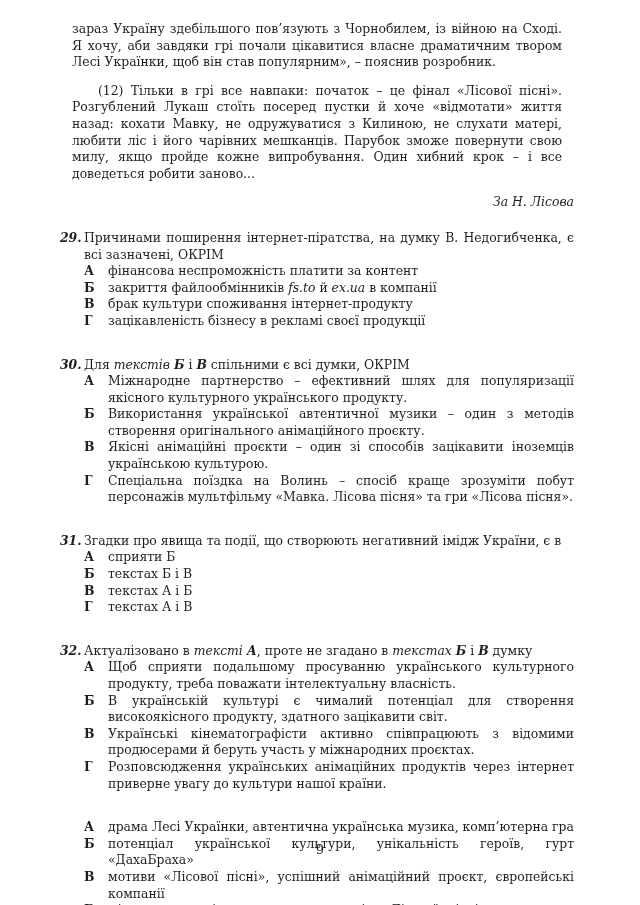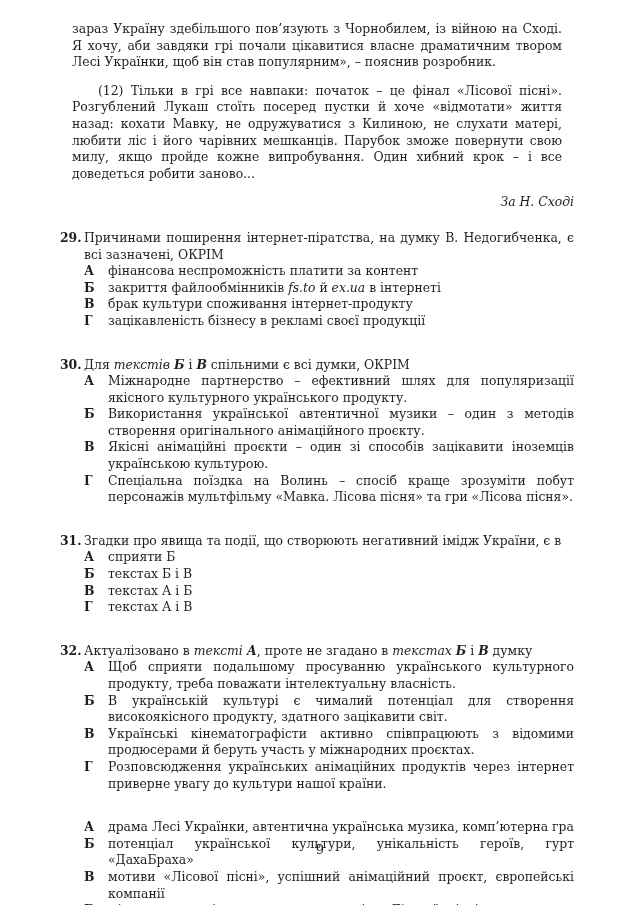--- a/index.html
+++ b/index.html
@@ -11,54 +11,54 @@
   .page {
     position: absolute; left: 60px; top: 9px; width: 514px;
     font-size: 12.4px; line-height: 16.6px;
   }
   .para { margin: 12px; text-align: justify; }
   .para.indent { text-indent: 26px; }
   .source { text-align: right; font-style: italic; margin: 1px 0 0 0; }
   .question { margin-top: 27px; }
   .question.first { margin-top: 19px; }
   .q-head { display: flex; }
-  .q-num { width: 24px; flex: 0 0 24px; font-weight: bold; }
+  .q-num { width: 24px; flex: 0 0 24px; font-weight: bold; font-style: italic; }
   .q-text { flex: 1; text-align: justify; }
   .opt { display: flex; padding-left: 24px; }
   .opt-letter { width: 24px; flex: 0 0 24px; font-weight: bold; }
   .opt-text { flex: 1; text-align: justify; }
   .it { font-style: italic; }
   .bi { font-style: italic; font-weight: bold; }
   .page-number {
     position: absolute; left: 0; width: 640px; top: 842px;
     text-align: center; font-size: 13px;
   }
 </style>
 </head>
 <body>
 
 <div class="page">
   <div>
     <p class="para">зараз Україну здебільшого пов’язують з Чорнобилем, із війною на Сході. Я хочу, аби завдяки грі почали цікавитися власне драматичним твором Лесі Українки, щоб він став популярним», – пояснив розробник.</p>
     <p class="para indent">(12) Тільки в грі все навпаки: початок – це фінал «Лісової пісні». Розгублений Лукаш стоїть посеред пустки й хоче «відмотати» життя назад: кохати Мавку, не одружуватися з Килиною, не слухати матері, любити ліс і його чарівних мешканців. Парубок зможе повернути свою милу, якщо пройде кожне випробування. Один хибний крок – і все доведеться робити заново...</p>
-    <p class="source">За Н. Сході</p>
+    <p class="source">За Н. Лісова</p>
   </div>
   <div id="questions">
       <div class="question first">
         <div class="q-head">
           <span class="q-num">29.</span>
           <span class="q-text"><span>Причинами поширення інтернет-піратства, на думку В. Недогибченка, є всі зазначені, ОКРІМ</span></span>
         </div>
         <div class="opt">
           <span class="opt-letter">А</span>
           <span class="opt-text"><span>фінансова неспроможність платити за контент</span></span>
         </div>
         <div class="opt">
           <span class="opt-letter">Б</span>
-          <span class="opt-text"><span>закриття файлообмінників </span><span class="it">fs.to</span><span> й </span><span class="it">ex.ua</span><span> в інтернеті</span></span>
+          <span class="opt-text"><span>закриття файлообмінників </span><span class="it">fs.to</span><span> й </span><span class="it">ex.ua</span><span> в компанії</span></span>
         </div>
         <div class="opt">
           <span class="opt-letter">В</span>
           <span class="opt-text"><span>брак культури споживання інтернет-продукту</span></span>
         </div>
         <div class="opt">
           <span class="opt-letter">Г</span>
           <span class="opt-text"><span>зацікавленість бізнесу в рекламі своєї продукції</span></span>
         </div>
       </div>

